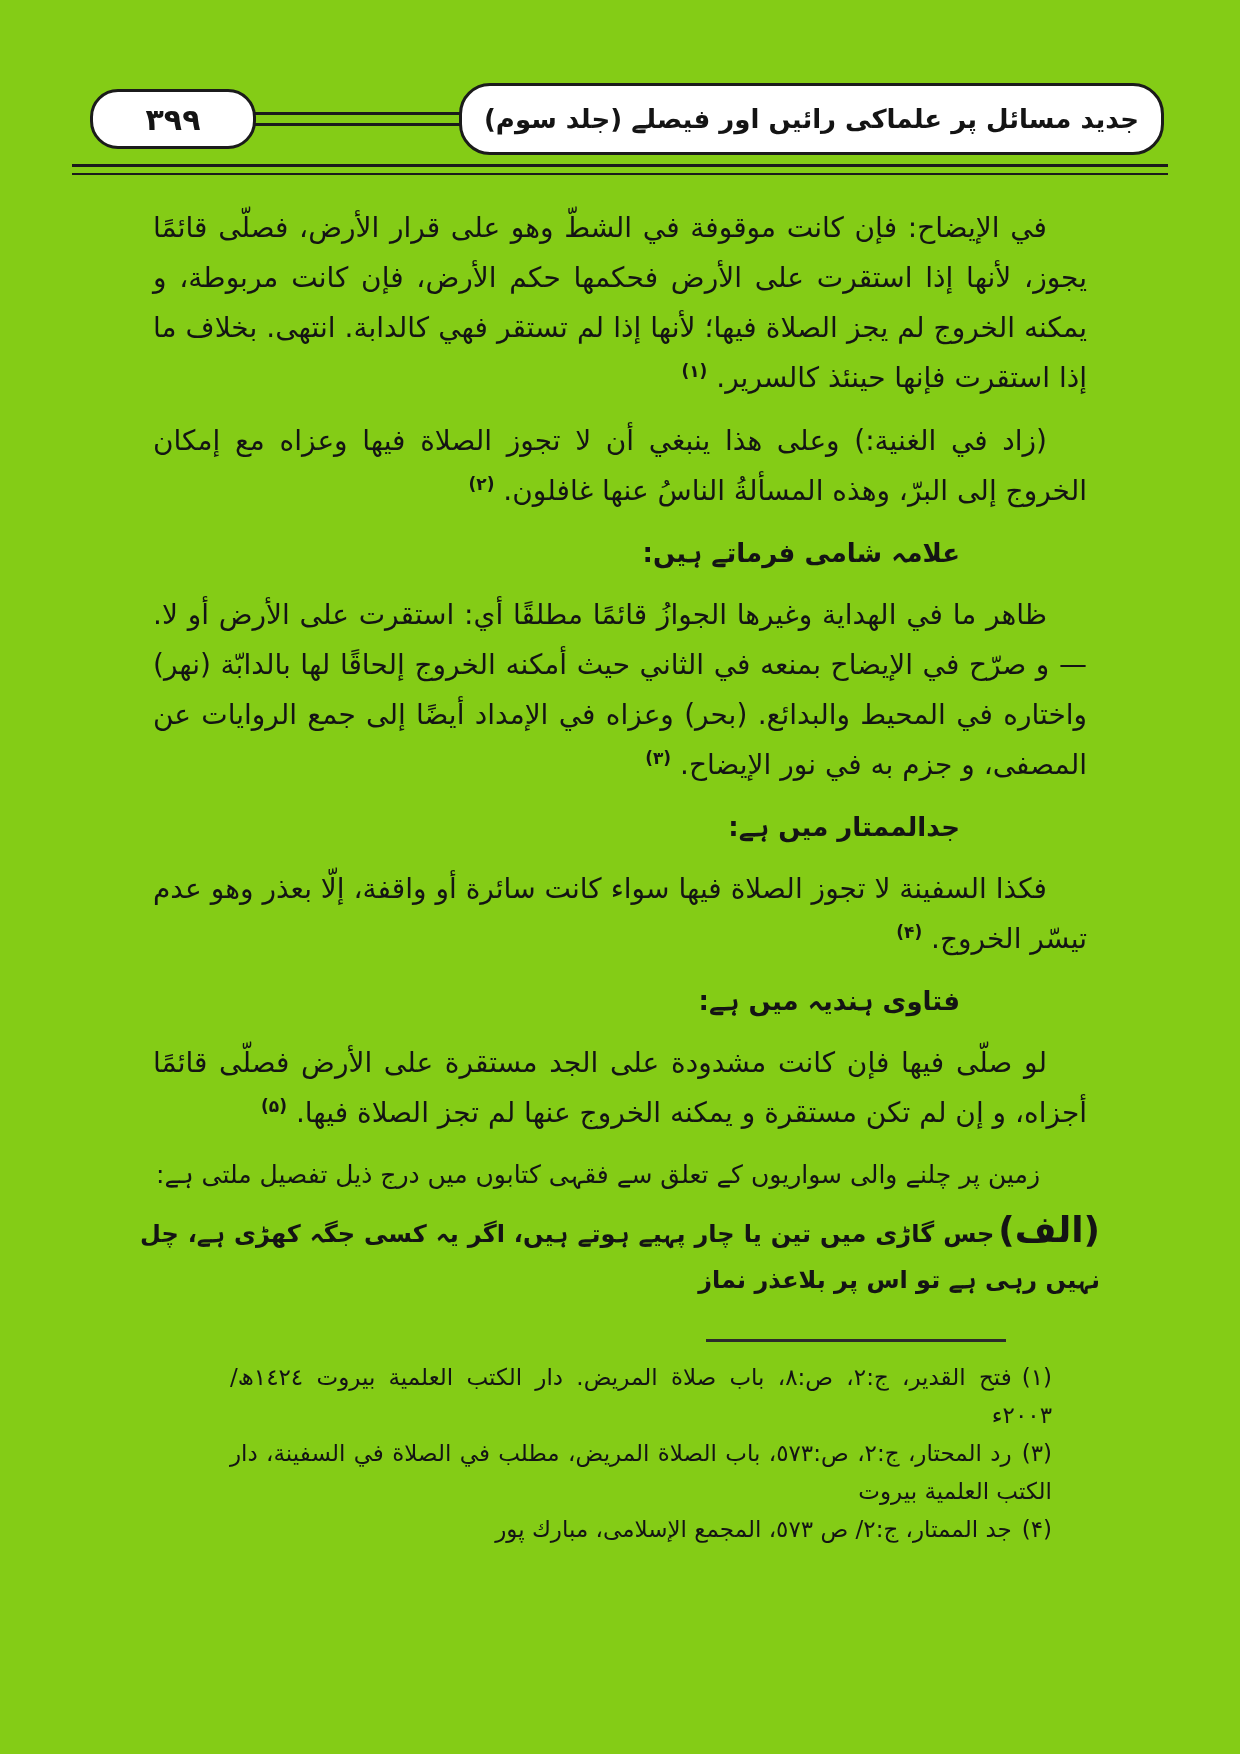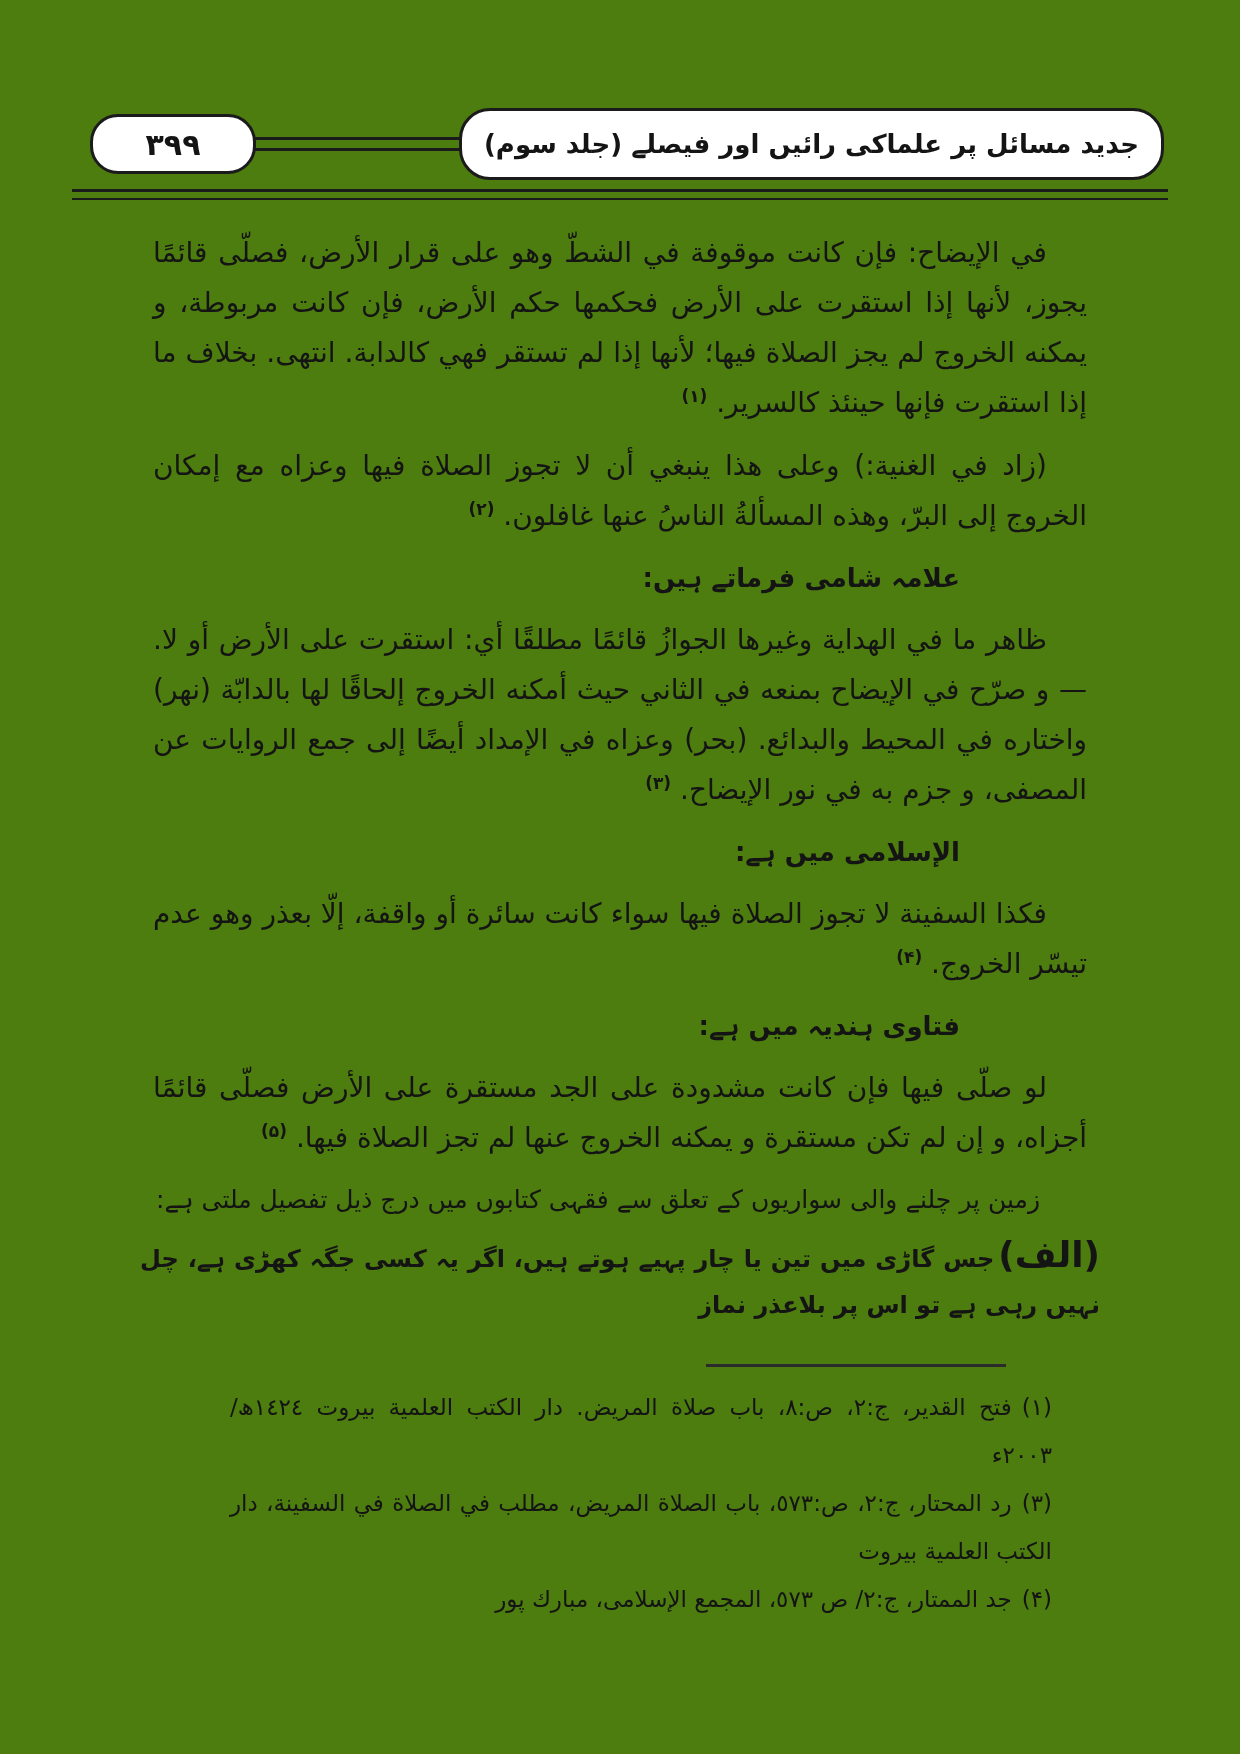--- a/index.html
+++ b/index.html
@@ -1,18 +1,18 @@
 <!DOCTYPE html>
 <html lang="ur" dir="ltr"><head>
 <meta charset="utf-8">
 <style>
   html,body{margin:0;padding:0;background:#e8e8e8;}
   .page{
-    width:1240px;height:1754px;background:#4d7c0f;margin:0 auto;
-    position:relative;box-sizing:border-box;padding-top:114px;
+    width:1240px;height:1754px;background:#84cc16;margin:0 auto;
+    position:relative;box-sizing:border-box;padding-top:89px;
     font-family:"DejaVu Sans",sans-serif;color:#141414;
   }
   
   .hdr-row{display:flex;align-items:center;margin:0 76px 0 90px;height:60px;}
   .page-badge{
     flex:0 0 auto;width:160px;height:54px;border:3px solid #1b1b1b;border-radius:28px;
     background:#fff;display:flex;align-items:center;justify-content:center;
     font-size:30px;font-weight:bold;z-index:2;
   }
   .hdr-connector{
@@ -43,21 +43,21 @@
     text-indent:60px;text-align:right;
   }
   .urdu-item{
     font-size:24px;font-weight:bold;line-height:46px;text-align:justify;margin:8px 0 0 0;
   }
   .alif-lead{font-size:36px;margin-left:4px;}
   
   .fn-area{margin:36px 188px 0 230px;direction:rtl;}
   .fn-divider{width:300px;height:3px;background:#2b2b2b;margin:0 46px 16px 0;}
   .footnote{
-    font-size:23px;line-height:48px;text-align:justify;
+    font-size:23px;line-height:38px;text-align:justify;
   }
   .fn-num{margin-left:10px;}
 </style>
 </head>
 <body>
 
 <div class="page">
 
   <div class="hdr-row">
     <div class="page-badge">
@@ -74,21 +74,21 @@
 
 
     <p class="quote"><span>في الإيضاح: فإن كانت موقوفة في الشطّ وهو على قرار الأرض، فصلّى قائمًا يجوز، لأنها إذا استقرت على الأرض فحكمها حكم الأرض، فإن كانت مربوطة، و يمكنه الخروج لم يجز الصلاة فيها؛ لأنها إذا لم تستقر فهي كالدابة. انتهى. بخلاف ما إذا استقرت فإنها حينئذ كالسرير.</span> <sup class="fn-mark">(۱)</sup></p>
 
     <p class="quote"><span>(زاد في الغنية:) وعلى هذا ينبغي أن لا تجوز الصلاة فيها وعزاه مع إمكان الخروج إلى البرّ، وهذه المسألةُ الناسُ عنها غافلون.</span> <sup class="fn-mark">(۲)</sup></p>
 
     <div class="urdu-heading">علامہ شامی فرماتے ہیں:</div>
 
     <p class="quote"><span>ظاهر ما في الهداية وغيرها الجوازُ قائمًا مطلقًا أي: استقرت على الأرض أو لا. — و صرّح في الإيضاح بمنعه في الثاني حيث أمكنه الخروج إلحاقًا لها بالدابّة (نهر) واختاره في المحيط والبدائع. (بحر) وعزاه في الإمداد أيضًا إلى جمع الروايات عن المصفى، و جزم به في نور الإيضاح.</span> <sup class="fn-mark">(۳)</sup></p>
 
-    <div class="urdu-heading">الإسلامى میں ہے:</div>
+    <div class="urdu-heading">جدالممتار میں ہے:</div>
 
     <p class="quote"><span>فكذا السفينة لا تجوز الصلاة فيها سواء كانت سائرة أو واقفة، إلّا بعذر وهو عدم تيسّر الخروج.</span> <sup class="fn-mark">(۴)</sup></p>
 
     <div class="urdu-heading">فتاوی ہندیہ میں ہے:</div>
 
     <p class="quote"><span>لو صلّى فيها فإن كانت مشدودة على الجد مستقرة على الأرض فصلّى قائمًا أجزاه، و إن لم تكن مستقرة و يمكنه الخروج عنها لم تجز الصلاة فيها.</span> <sup class="fn-mark">(۵)</sup></p>
 
     <div class="urdu-intro">زمین پر چلنے والی سواریوں کے تعلق سے فقہی کتابوں میں درج ذیل تفصیل ملتی ہے:</div>
 
     <p class="urdu-item"><b class="alif-lead">(الف)</b><span>جس گاڑی میں تین یا چار پہیے ہوتے ہیں، اگر یہ کسی جگہ کھڑی ہے، چل نہیں رہی ہے تو اس پر بلاعذر نماز</span></p>

